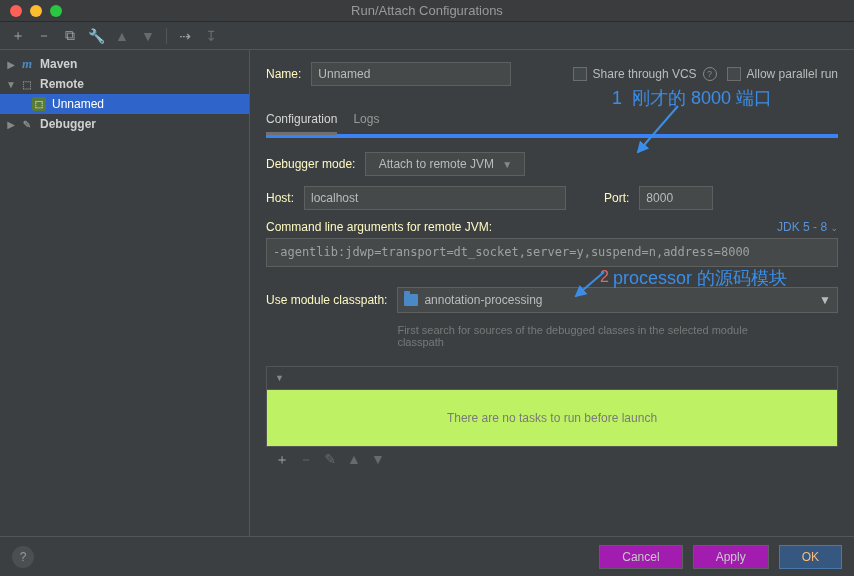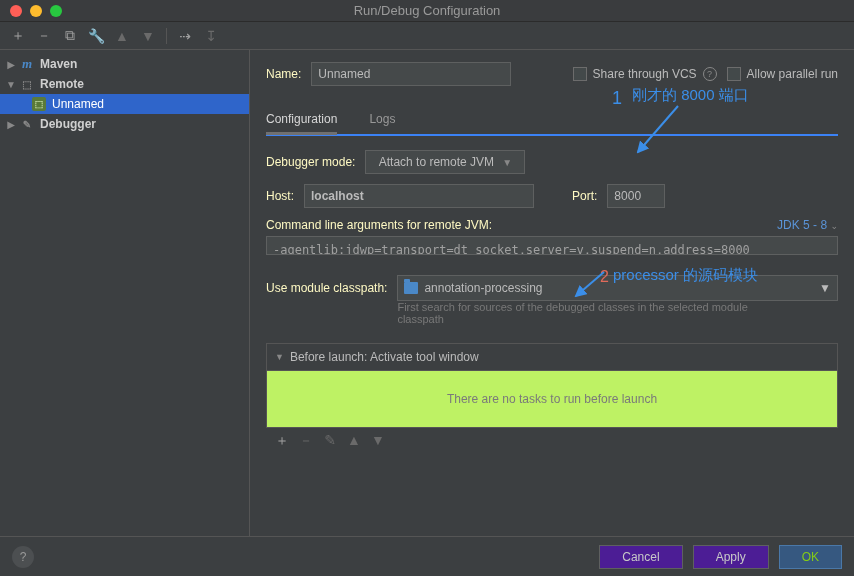--- a/index.html
+++ b/index.html
@@ -77,36 +77,36 @@
   input.tx, .dropdown {
     background: #45494a;
     border: 1px solid #5e6060;
     color: #bbb;
     height: 24px;
     padding: 0 6px;
     font-size: 12px;
   }
   .chk { display: inline-flex; align-items: center; gap: 6px; color:#bbb;}
   .chkbox { width: 14px; height: 14px; border: 1px solid #6c6c6c; background: #43494a; }
-  .tabs { display: flex; gap: 32px; border-bottom: 2px solid #3b82f6; margin-top: 20px; margin-bottom: 14px;}
+  .tabs { display: flex; gap: 16px; border-bottom: 4px solid #3b82f6; margin-top: 20px; margin-bottom: 14px;}
   .tab { padding: 6px 0; color: #999; cursor:pointer; }
   .tab.active { color: #d6d6d6; border-bottom: 3px solid #707070; margin-bottom:-1px;}
   .dropdown { display:inline-flex; align-items:center; justify-content:center; min-width:160px; cursor:pointer;}
   .dropdown .dd-arrow { color:#888; font-size:10px; margin-left:8px;}
   .cmdline-label-row { display:flex; justify-content:space-between; align-items:center;}
   .jdk-link { color:#5a93d6; cursor:pointer;}
   .cmdbox {
     background: #45494a;
     border: 1px solid #5e6060;
     padding: 6px;
     font-family: Menlo, Consolas, monospace;
     font-size: 12px;
     color: #a0a0a0;
     margin-top:4px;
-    height: 19px;
+    height: 29px;
     overflow:hidden;
   }
   .hint { color: #787878; font-size: 11px; margin-top:6px;}
   .module-dd {
     flex:1; display:flex; align-items:center; gap:6px;
     background:#45494a; border:1px solid #5e6060; height:26px; padding:0 6px;
     justify-content:space-between; cursor:pointer;
   }
   .module-left { display:flex; align-items:center; gap:6px;}
   .folder-icon { width:14px; height:12px; background:#4a88c7; border-radius:1px; position:relative;}
@@ -123,39 +123,39 @@
   }
   .bl-tools { padding:4px 8px; display:flex; gap:8px; }
   .footer {
     position:absolute; bottom:0; left:0; right:0; height:40px;
     border-top:1px solid #555; display:flex; align-items:center; justify-content:space-between;
     padding:0 12px;
   }
   .help-btn { width:22px; height:22px; border-radius:50%; background:#4c4f51; color:#999; display:flex; align-items:center; justify-content:center; cursor:pointer;}
   .btns { display:flex; gap:10px;}
   .btn {
-    height:24px; padding:0 22px; background:#4c1d95; border:1px solid #5e6060; color:#c8c8c8; cursor:pointer;
+    height:24px; padding:0 22px; background:#a21caf; border:1px solid #5e6060; color:#c8c8c8; cursor:pointer;
     display:flex; align-items:center;
   }
-  .btn.primary { background:#365880; border-color:#4a78a8; color:#84cc16;}
-  .anno { position:absolute; color:#3b8ee8; font-size:15px; pointer-events:none;}
+  .btn.primary { background:#365880; border-color:#4a78a8; color:#fdba74;}
+  .anno { position:absolute; color:#3b8ee8; font-size:18px; pointer-events:none;}
   .anno-arrow { position:absolute; pointer-events:none;}
   .qicon { width:14px; height:14px; border-radius:50%; border:1px solid #888; color:#888; font-size:9px; display:inline-flex; align-items:center; justify-content:center;}
   .dd-arrow-sm { color:#888; font-size:9px;}
 </style>
 </head>
 <body>
 
 <div class="titlebar">
   <div class="traffic-lights">
     <div class="tl red"></div>
     <div class="tl yellow"></div>
     <div class="tl green"></div>
   </div>
-  <div class="title">Run/Debug Configuration</div>
+  <div class="title">Run/Attach Configurations</div>
 </div>
 
 <div class="toolbar">
   <span class="tbtn">＋</span>
   <span class="tbtn">－</span>
   <span class="tbtn">⧉</span>
   <span class="tbtn">🔧</span>
   <span class="tbtn dim">▲</span>
   <span class="tbtn dim">▼</span>
   <span class="sep"></span>
@@ -210,24 +210,24 @@
     <div class="row">
       <span class="label">Debugger mode:</span>
       <div class="dropdown">
         <span>Attach to remote JVM</span>
         <span class="dd-arrow">▼</span>
       </div>
     </div>
 
     <div class="row">
       <span class="label">Host:</span>
-      <input class="tx" style="width: 230px; font-weight: bold;" value="localhost">
+      <input class="tx" style="width: 262px;" value="localhost">
       <div style="width:18px"></div>
       <span class="label">Port:</span>
-      <input class="tx" style="width: 58px;" value="8000">
+      <input class="tx" style="width: 74px;" value="8000">
     </div>
 
     <div class="cmdline-label-row" style="margin-top:6px">
       <span class="label">Command line arguments for remote JVM:</span>
       <span class="jdk-link">
         <span>JDK 5 - 8</span>
         <span class="dd-arrow-sm"> ⌄</span>
       </span>
     </div>
     <div class="cmdbox">-agentlib:jdwp=transport=dt_socket,server=y,suspend=n,address=8000</div>
@@ -235,28 +235,27 @@
     <div class="row" style="margin-top:20px; align-items:flex-start;">
       <span class="label" style="padding-top:6px">Use module classpath:</span>
       <div style="flex:1">
         <div class="module-dd">
           <div class="module-left">
             <span class="folder-icon"></span>
             <span>annotation-processing</span>
           </div>
           <span class="dd-arrow">▼</span>
         </div>
-        <div class="hint" style="margin-top:0; max-width:360px">First search for sources of the debugged classes in the selected module classpath</div>
+        <div class="hint" style="margin-top:11px; max-width:360px">First search for sources of the debugged classes in the selected module classpath</div>
       </div>
     </div>
 
     <div class="before-launch">
       <div class="bl-header">
         <span class="dd-arrow-sm">▼</span>
-        <span>Before launch: Activate tool window</span>
       </div>
       <div class="bl-body">There are no tasks to run before launch</div>
     </div>
     <div class="bl-tools">
       <span class="tbtn">＋</span>
       <span class="tbtn dim">－</span>
       <span class="tbtn dim">✎</span>
       <span class="tbtn dim">▲</span>
       <span class="tbtn dim">▼</span>
     </div>

